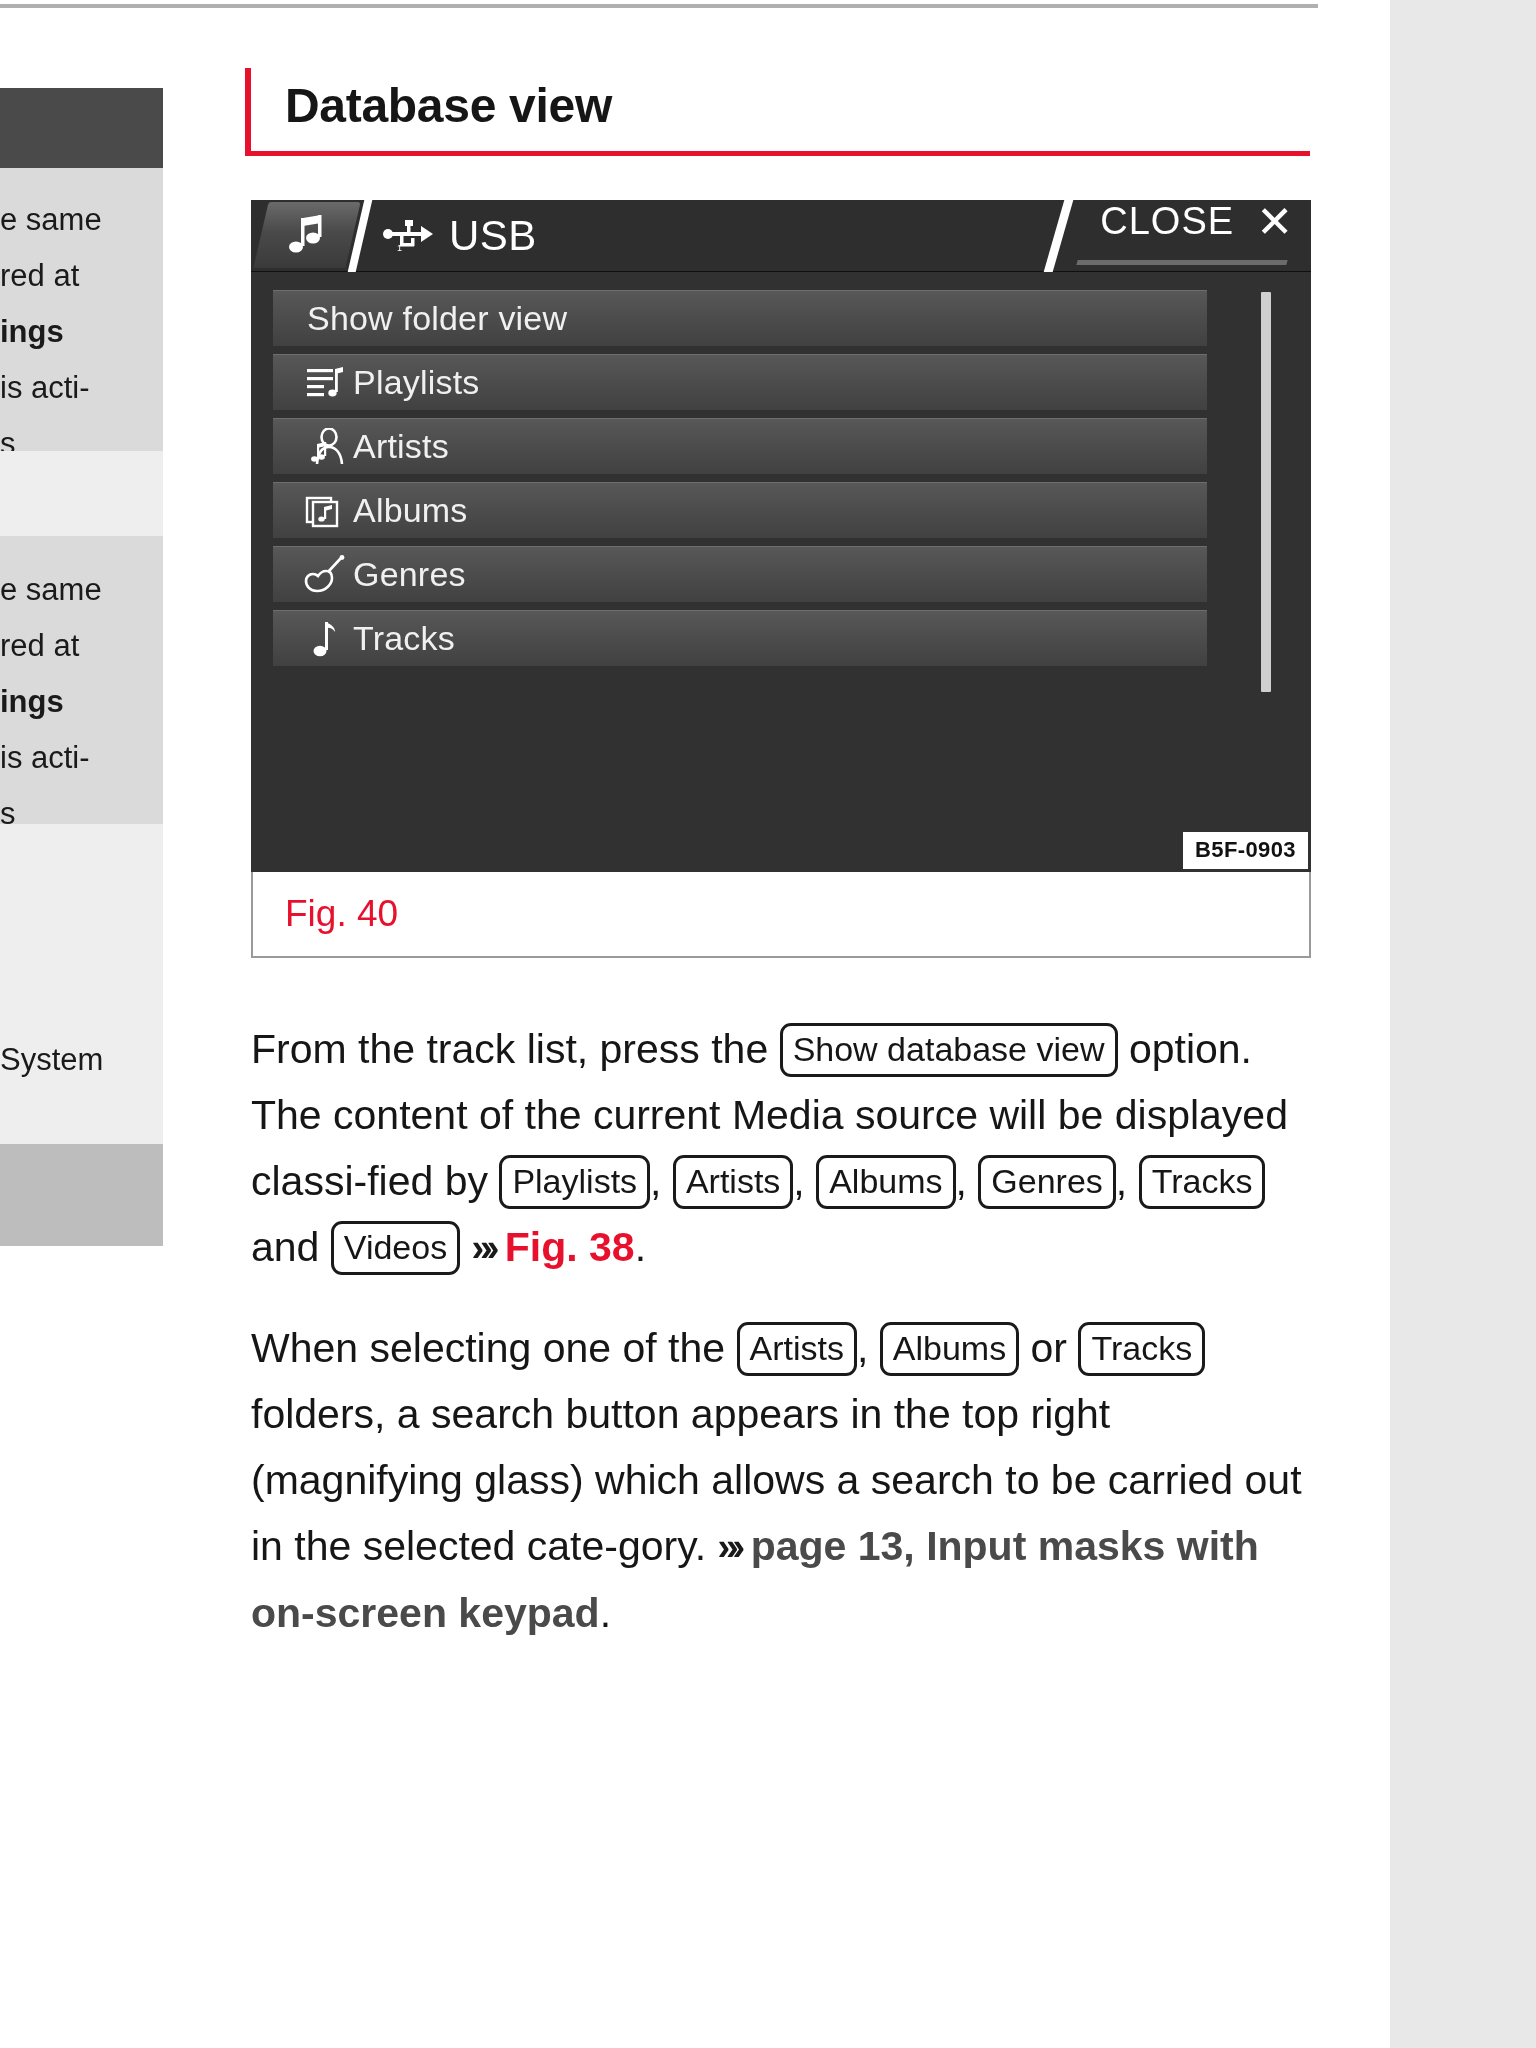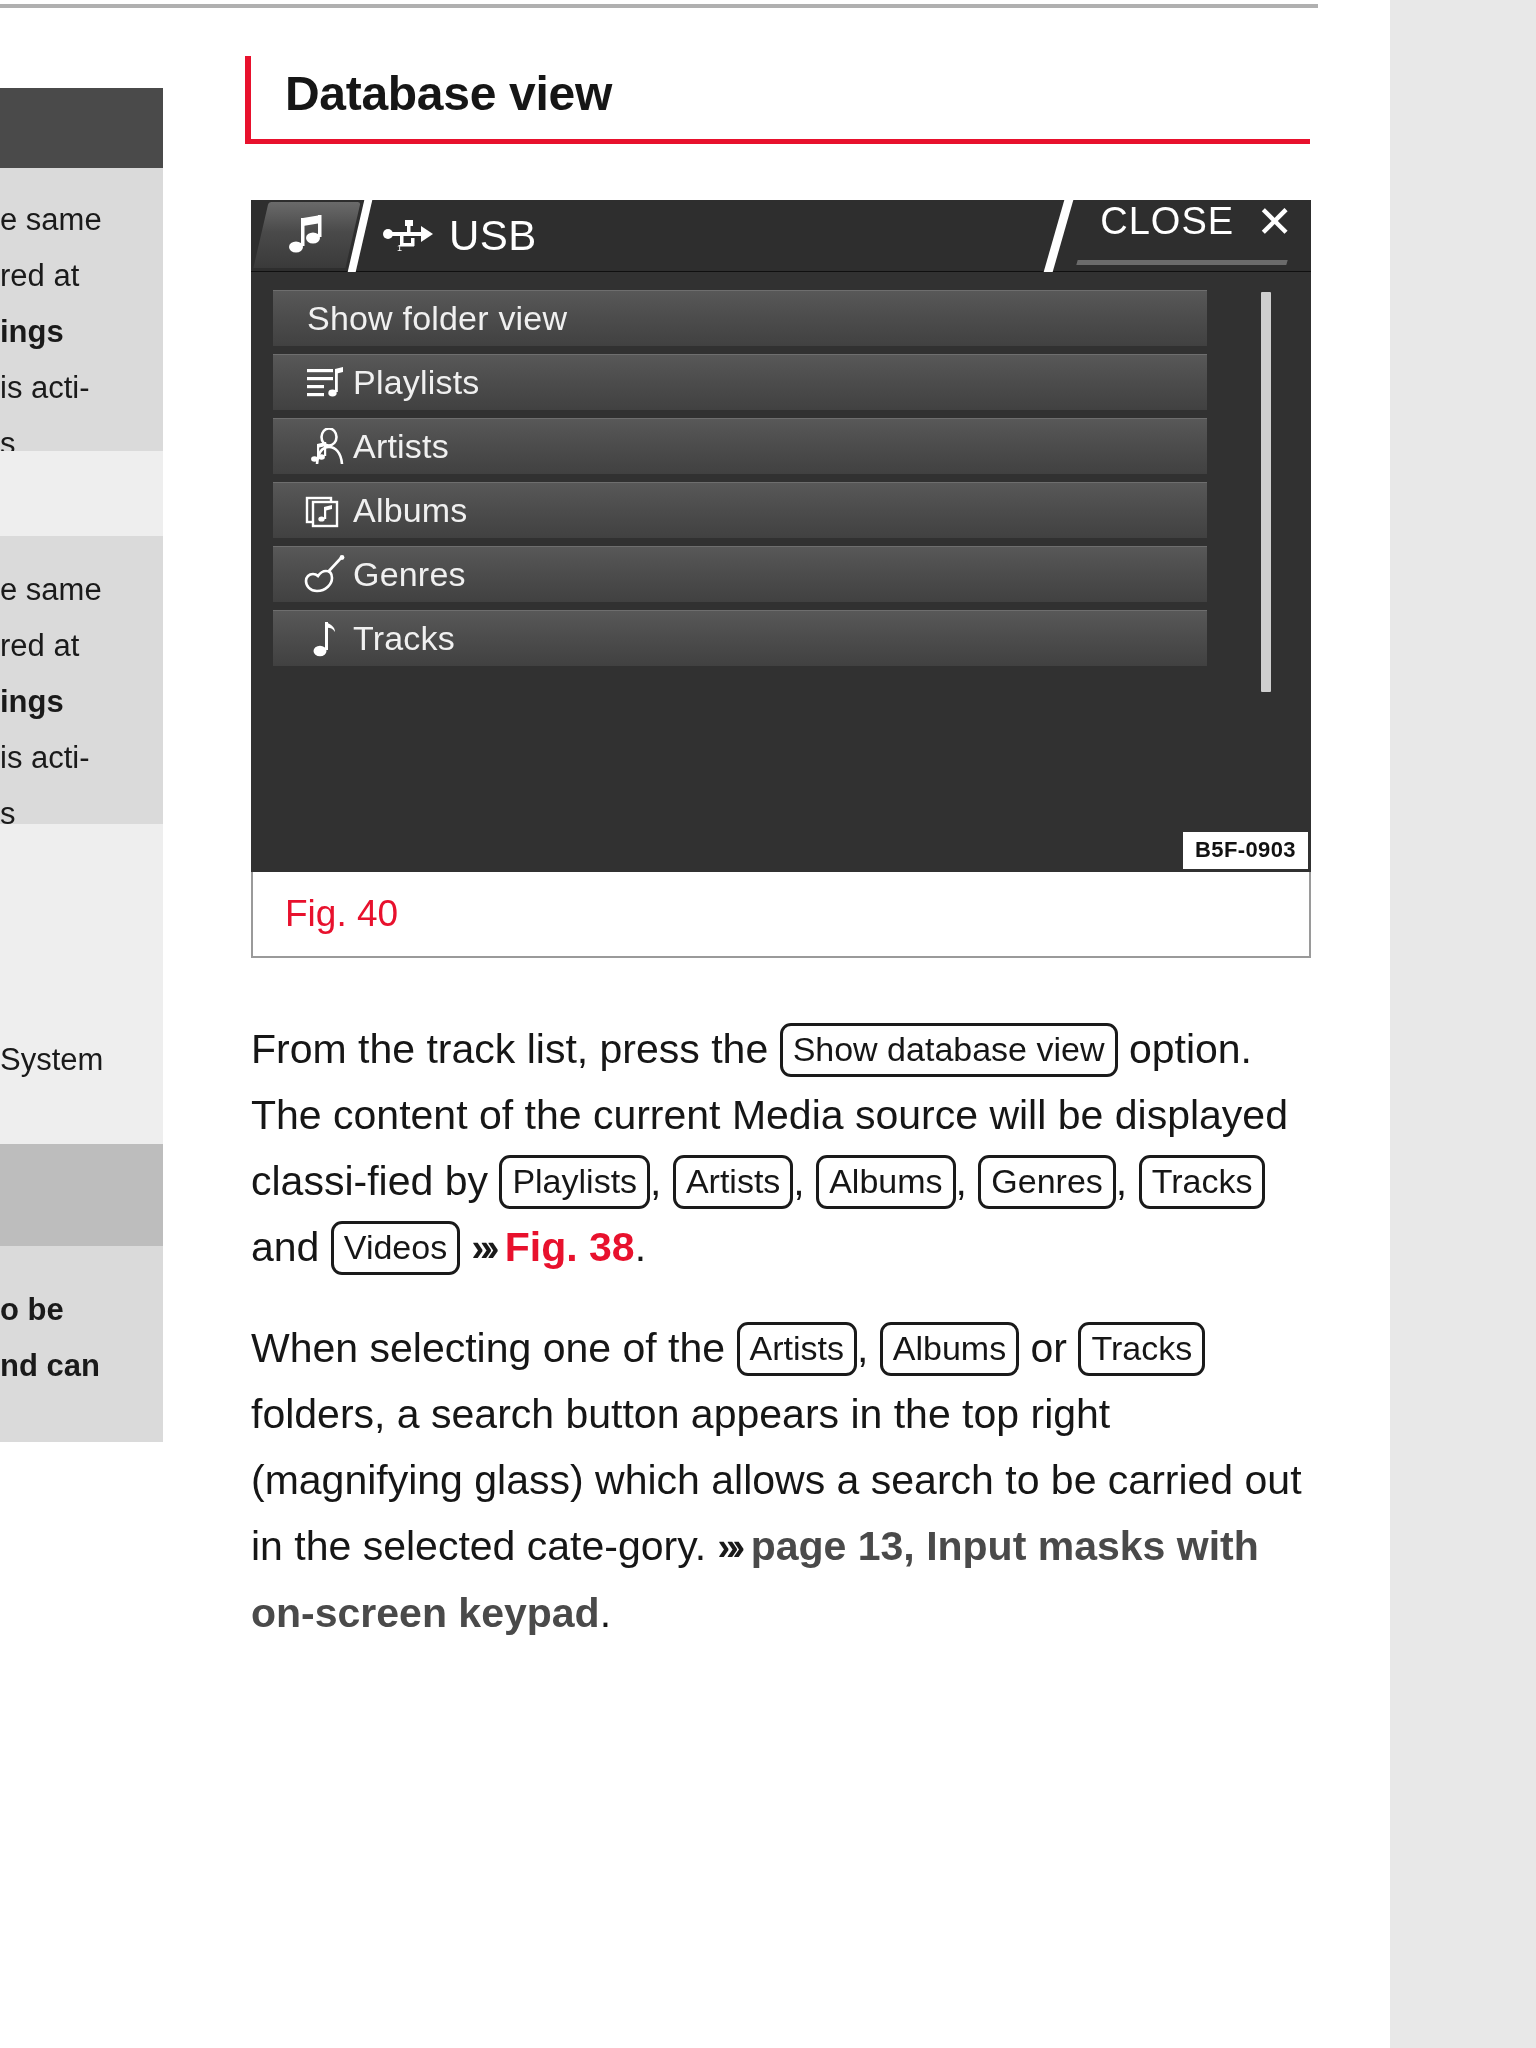--- a/index.html
+++ b/index.html
@@ -63,21 +63,21 @@
   .main {
     position: absolute;
     top: 0;
     left: 245px;
     width: 1065px;
   }
 
   
   .heading-wrap {
     position: absolute;
-    top: 56px;
+    top: 68px;
     left: 0;
     width: 1065px;
   }
   .heading {
     position: relative;
     border-left: 6px solid #e8112d;
     border-bottom: 5px solid #e8112d;
     padding: 8px 0 18px 34px;
     height: 88px;
   }
@@ -304,24 +304,20 @@
       <span class="ln">e same</span>
       <span class="ln">red at</span>
       <span class="ln b">ings</span>
       <span class="ln">is acti-</span>
       <span class="ln">s</span>
     </div>
     <div class="lblock lb-light" style="top:824px;height:320px;">
       <span class="ln" style="margin-top:208px;">System</span>
     </div>
     <div class="lblock lb-mid" style="top:1144px;height:102px;"></div>
-    <div class="lblock lb-gray" style="top:1246px;height:196px;padding-top:36px;">
-      <span class="ln b">o be</span>
-      <span class="ln b">nd can</span>
-    </div>
   </div>
 
   <div class="main">
 
     <div class="heading-wrap">
       <div class="heading">
         <h1>Database view</h1>
       </div>
     </div>
 

